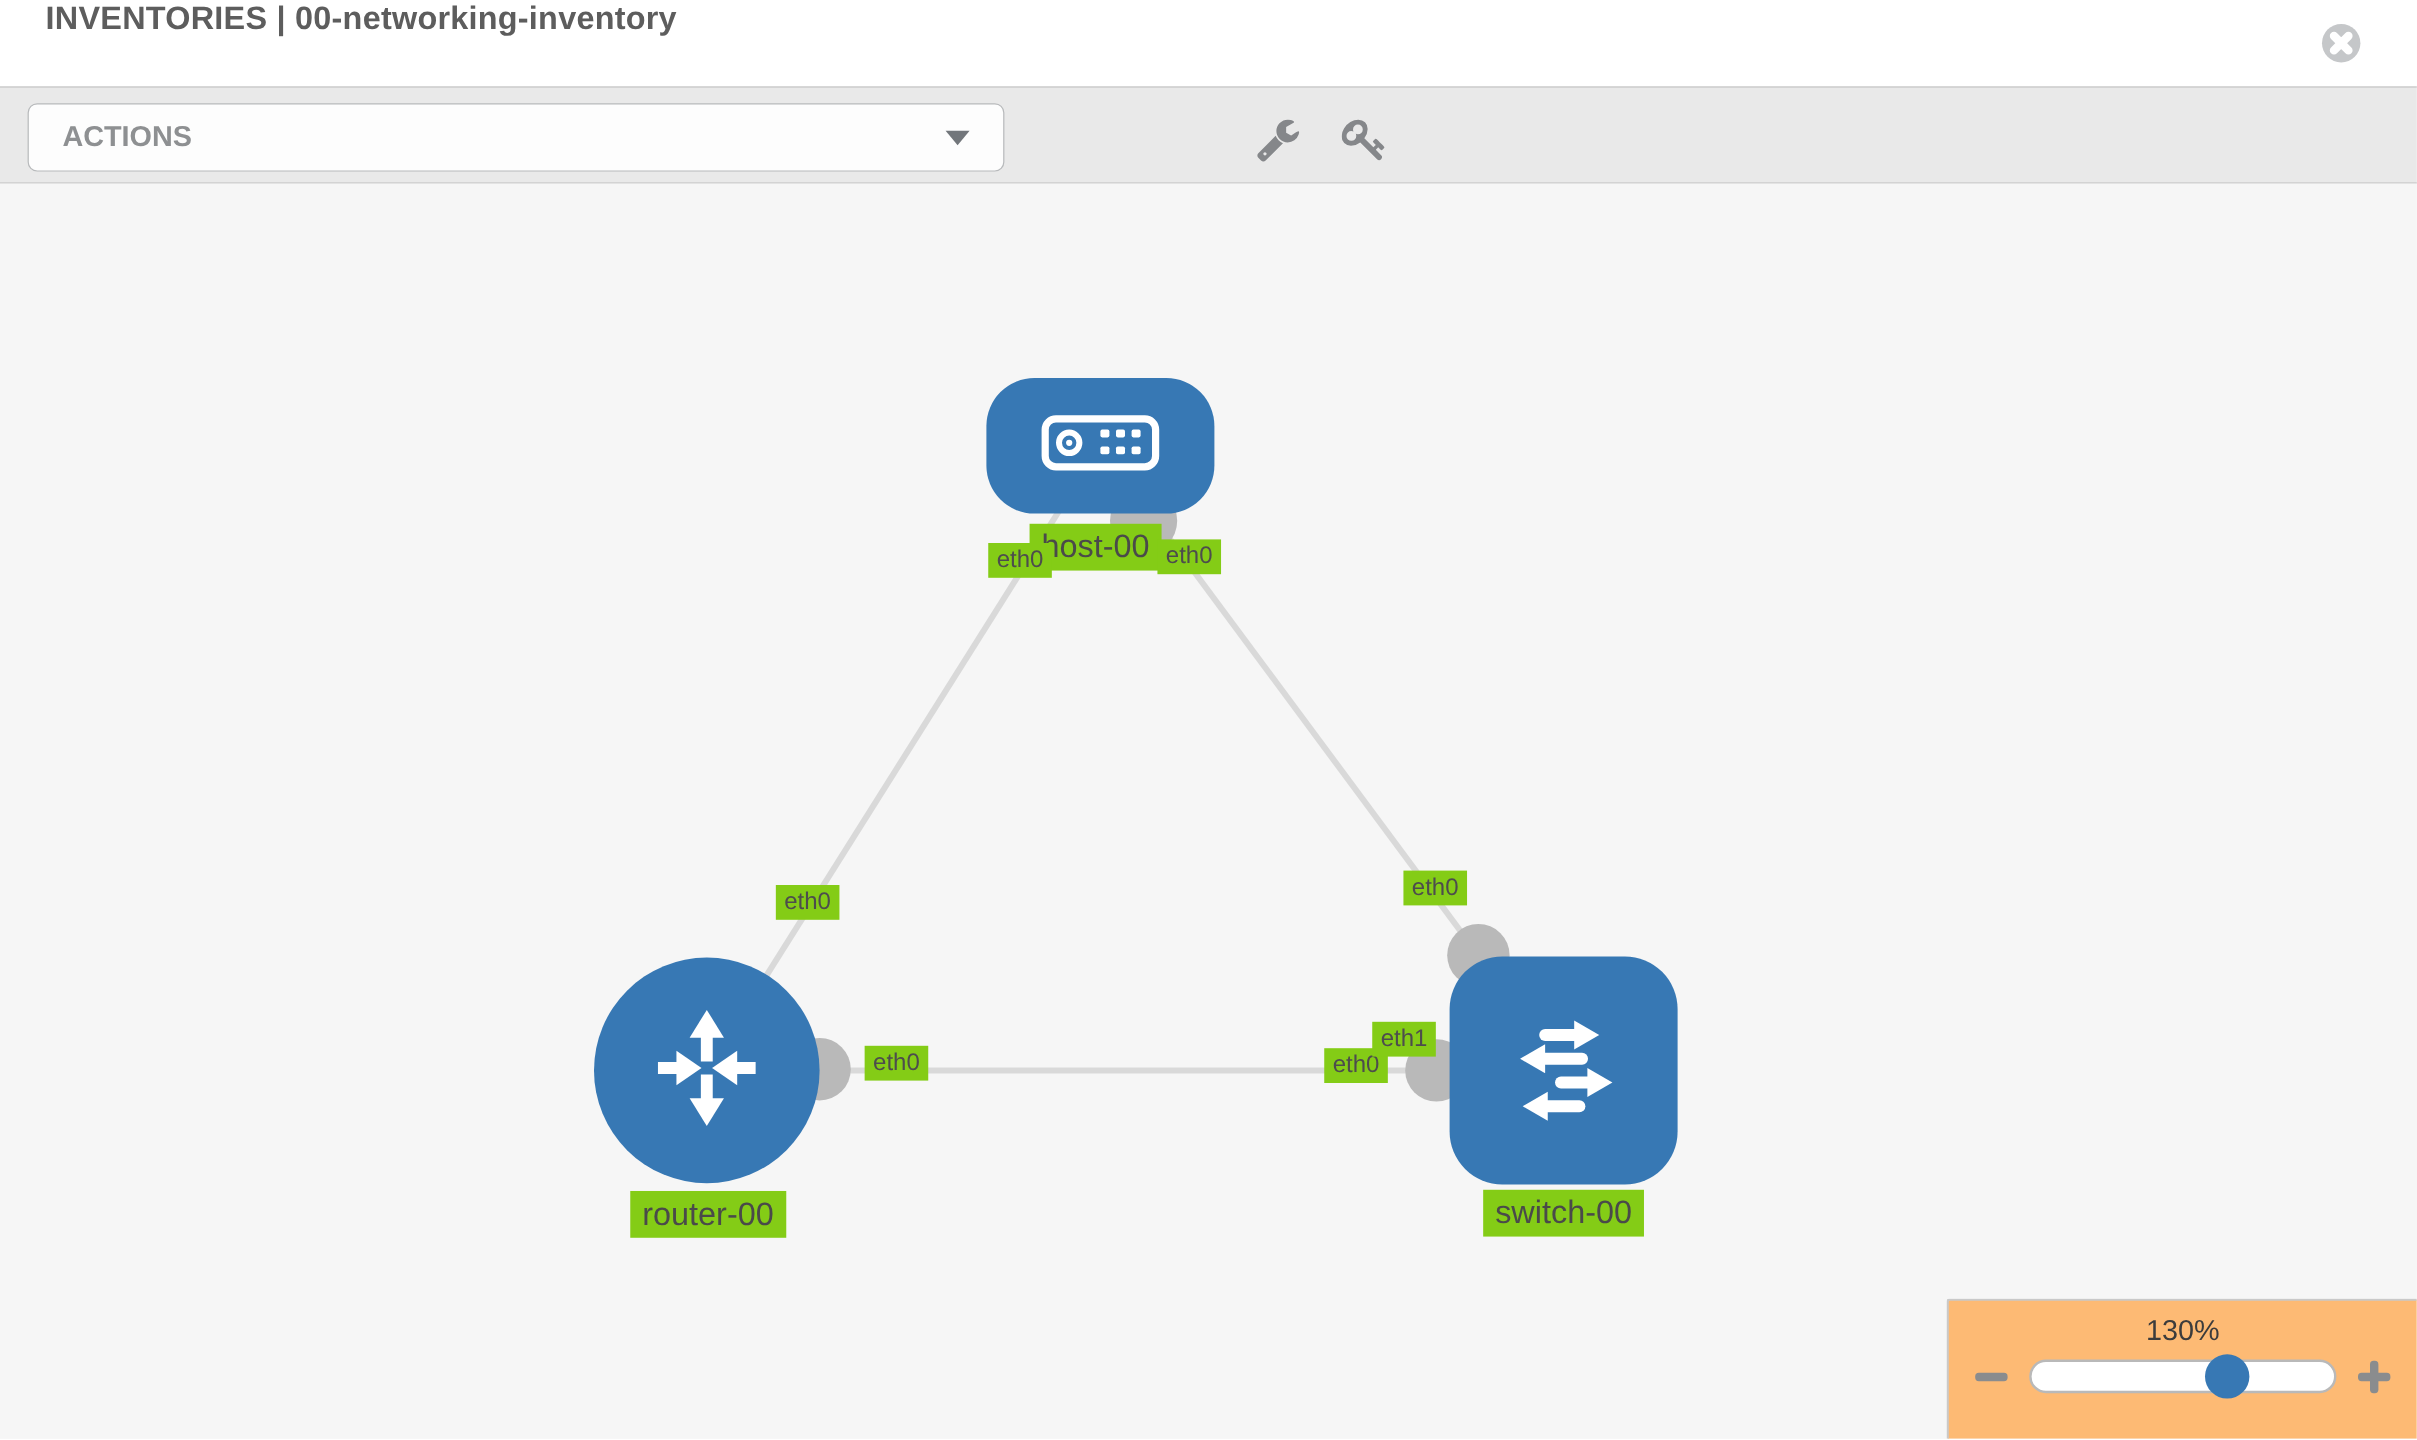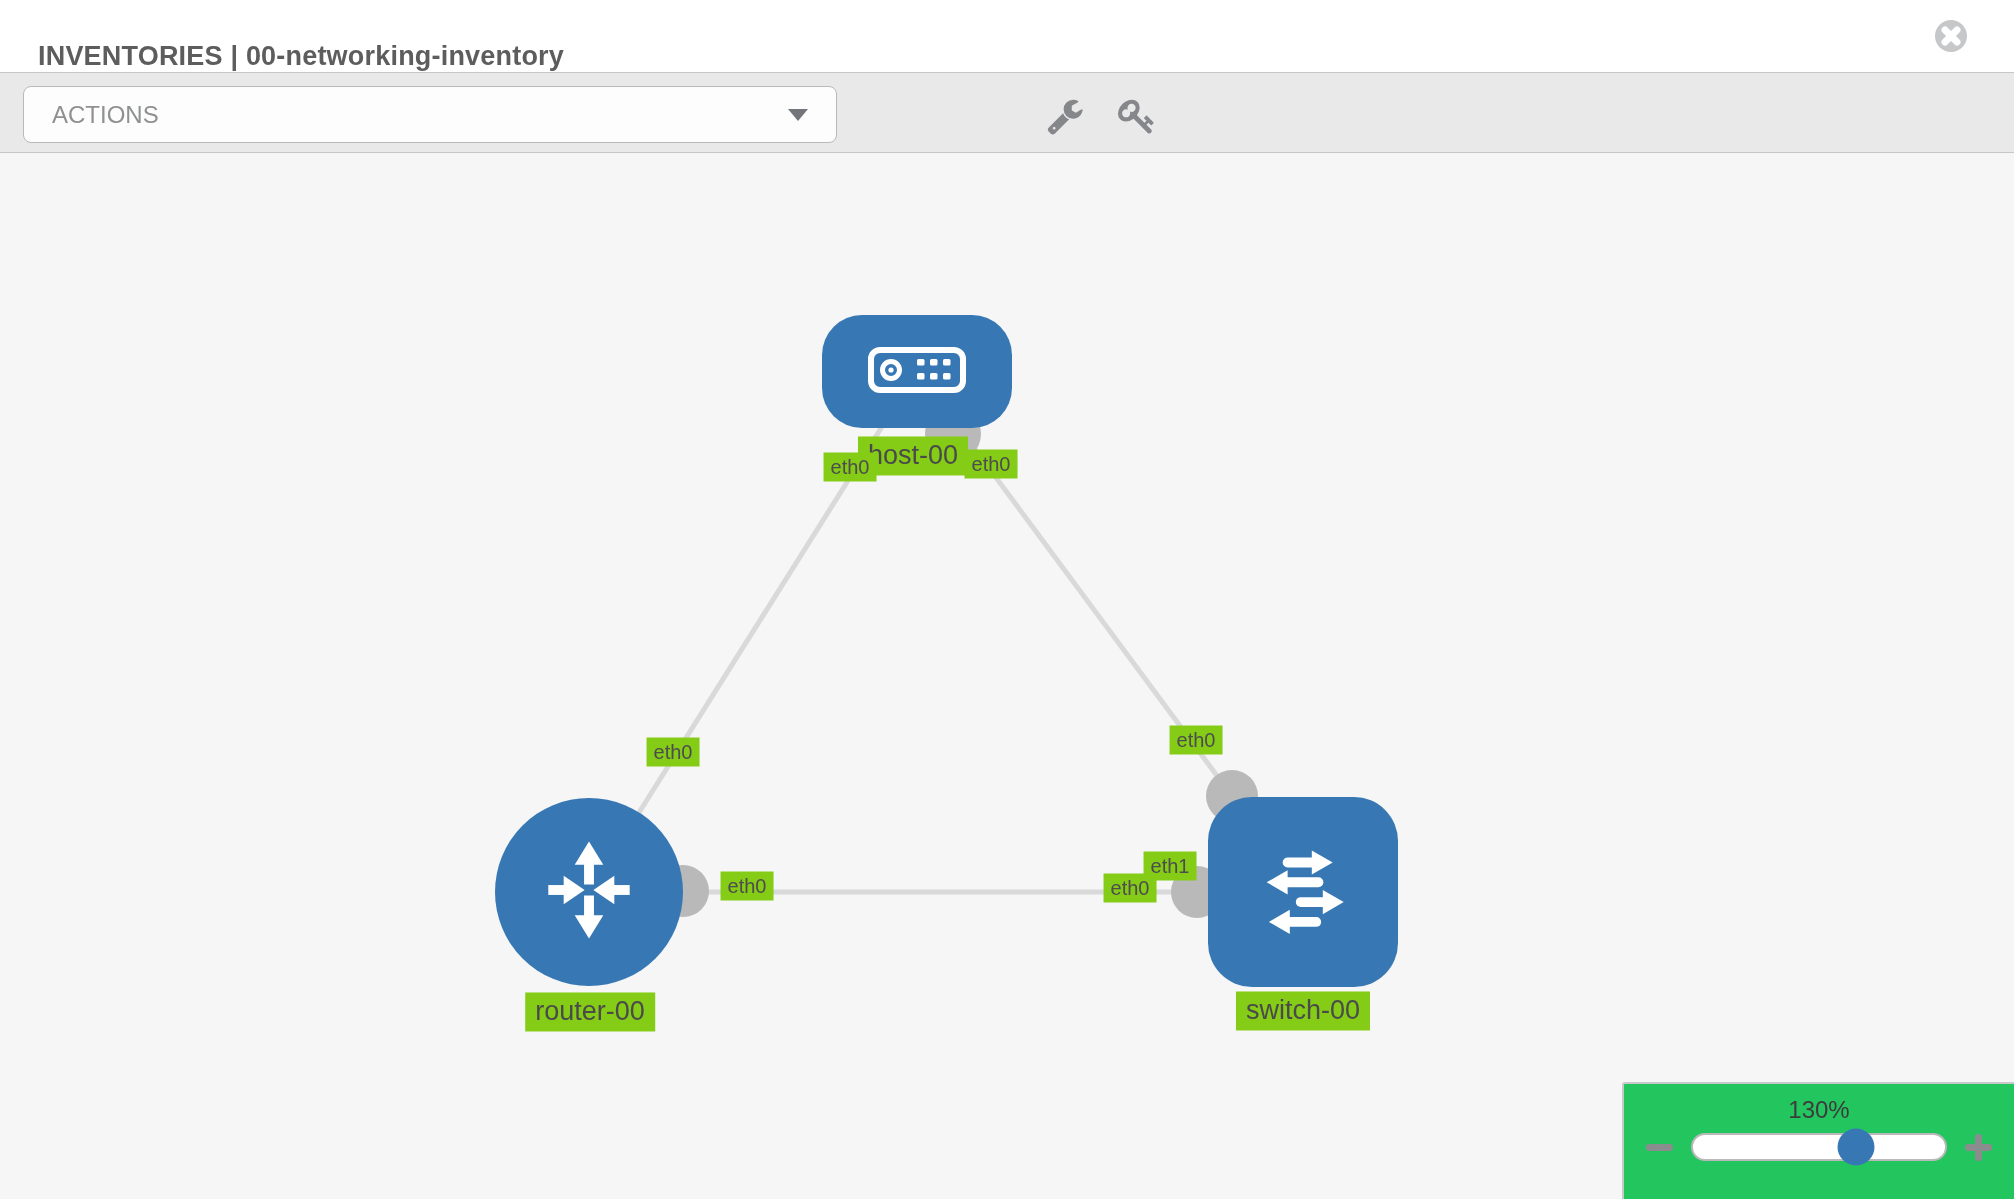--- a/index.html
+++ b/index.html
@@ -6,41 +6,41 @@
   html,body { margin:0; padding:0; }
   body {
     width:2014px; height:1200px; overflow:hidden;
     font-family:"Liberation Sans", sans-serif;
     background:#ffffff;
   }
 
   
   .titlebar {
     height:72px; background:#fff; position:relative;
-    display:flex; align-items:flex-end; padding:0 38px;
+    display:flex; align-items:flex-start; padding:0 38px;
   }
   .page-title {
     font-size:27px; font-weight:bold; color:#5d5d5d; letter-spacing:.2px;
   }
   .close-btn {
     position:absolute; right:46px; top:19px; width:34px; height:34px;
     cursor:pointer; border:none; background:transparent; padding:0;
   }
 
   
   .toolbar {
     height:81px; background:#e9e9e9;
     border-top:1px solid #c6c6c6; border-bottom:1px solid #c6c6c6;
     position:relative;
   }
   .select-box {
     position:absolute; top:13px; height:57px;
     background:#fdfdfd; border:1px solid #b7b9bb; border-radius:8px;
     display:flex; align-items:center; padding:0 28px;
-    font-size:24px; color:#8e9092; cursor:pointer;
+    font-size:24px; color:#8e9092; cursor:pointer;font-weight:bold;
   }
   .select-actions { left:23px; width:814px; }
   .select-search  { left:1183px; width:800px; }
   .caret {
     margin-left:auto; width:0; height:0;
     border-left:10px solid transparent; border-right:10px solid transparent;
     border-top:12px solid #72767b;
   }
   .tool-icon { position:absolute; top:24px; width:38px; height:38px; cursor:pointer; }
   .tool-icon.wrench { left:1046px; }
@@ -63,21 +63,21 @@
   .chip {
     position:absolute; transform:translate(-50%,-50%);
     background:#84cc16; color:#4d4d4d; white-space:nowrap;
     font-size:20px; line-height:1.15; padding:3px 7px;
   }
   .chip.node-label { font-size:27px; color:#4a4a4a; padding:4px 10px; }
 
   
   .zoom-panel {
     position:absolute; right:0; bottom:0; width:392px; height:117px;
-    background:#22c55e; border:2px solid #c9c9c9;
+    background:#fdba74; border:2px solid #c9c9c9;
     border-right:none; border-bottom:none; border-top-left-radius:3px;
   }
   .zoom-value {
     margin-top:12px; text-align:center;
     font-size:24px; color:#3c3c3c;
   }
   .zoom-row { display:flex; align-items:center; padding:0 22px; margin-top:9px; }
   .zoom-minus { width:27px; height:7px; background:#8a8c8e; border-radius:3px; cursor:pointer; flex:none; }
   .zoom-plus  { position:relative; width:27px; height:27px; cursor:pointer; flex:none; }
   .zoom-plus::before, .zoom-plus::after {

